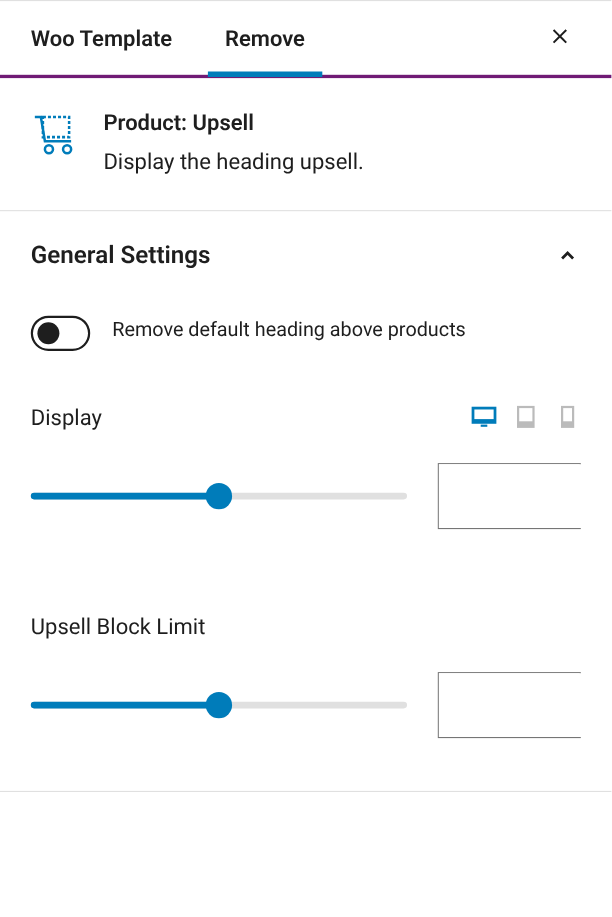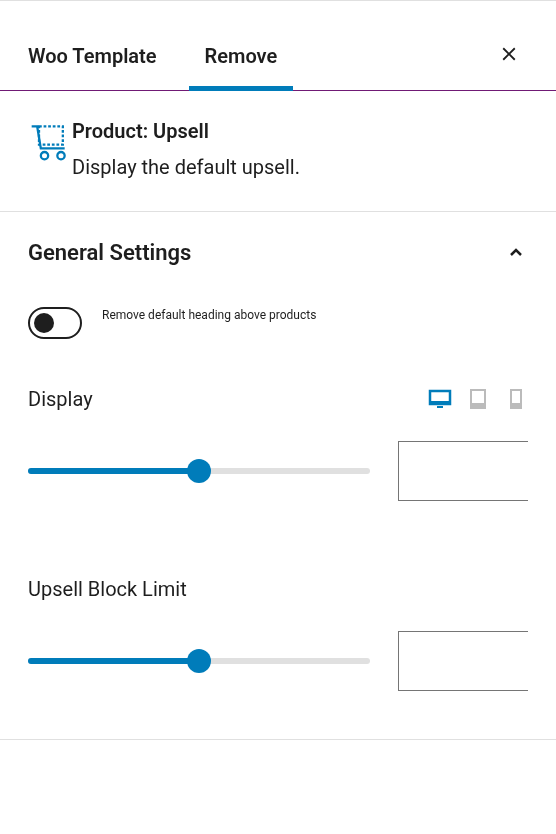--- a/index.html
+++ b/index.html
@@ -8,25 +8,24 @@
       background: #fff;
       width: 556px;
       color: #1e1e1e;
     }
     .panel {
       border-top: 1px solid #e0e0e0;
     }
     .tabs {
       display: flex;
       align-items: center;
-      border-bottom: 1px solid #701a75;
+      border-bottom: 3px solid #701a75;
       padding: 0 28px;
       height: 70px;
       position: relative;
-      margin-top: 20px;
     }
     .tab {
       font-size: 20px;
       font-weight: 600;
       padding: 22px 0;
       margin-right: 48px;
       cursor: pointer;
       color: #1e1e1e;
       position: relative;
     }
@@ -44,20 +43,21 @@
     }
     .close-btn {
       margin-left: auto;
       cursor: pointer;
       padding: 8px;
     }
     .block-header {
       display: flex;
       padding: 28px 28px 32px;
       border-bottom: 1px solid #e0e0e0;
+      gap: 22px;
     }
     .block-icon {
       flex-shrink: 0;
       width: 44px;
       height: 44px;
     }
     .block-info {
       flex: 1;
     }
     .block-title {
@@ -108,21 +108,21 @@
     .toggle-knob {
       width: 20px;
       height: 20px;
       background: #1e1e1e;
       border-radius: 50%;
       position: absolute;
       top: 4px;
       left: 4px;
     }
     .toggle-label {
-      font-size: 12px;
+      font-size: 18px;
       line-height: 1.4;
     }
     .field-label-row {
       display: flex;
       align-items: center;
       justify-content: space-between;
       padding-top: 38px;
     }
     .field-label {
       font-size: 20px;
@@ -215,21 +215,21 @@
     <div class="block-icon">
       <svg width="44" height="44" viewBox="0 0 48 48">
         <rect x="12" y="8" width="26" height="20" fill="none" stroke="#007cba" stroke-width="2.5" stroke-dasharray="3 2"></rect>
         <path d="M4 8 L10 8 L14 32 L40 32" fill="none" stroke="#007cba" stroke-width="2.5"></path>
         <circle cx="18" cy="40" r="4" fill="none" stroke="#007cba" stroke-width="2.5"></circle>
         <circle cx="36" cy="40" r="4" fill="none" stroke="#007cba" stroke-width="2.5"></circle>
       </svg>
     </div>
     <div class="block-info">
       <div class="block-title">Product: Upsell</div>
-      <div class="block-desc">Display the default upsell.</div>
+      <div class="block-desc">Display the heading upsell.</div>
     </div>
   </div>
 
   <div class="section">
     <div class="section-header">
       <div class="section-title">General Settings</div>
       <svg class="chevron" viewBox="0 0 24 24">
           <path d="M7 14l5-5 5 5" fill="none" stroke="#1e1e1e" stroke-width="2.5"></path>
         </svg>
     </div>

